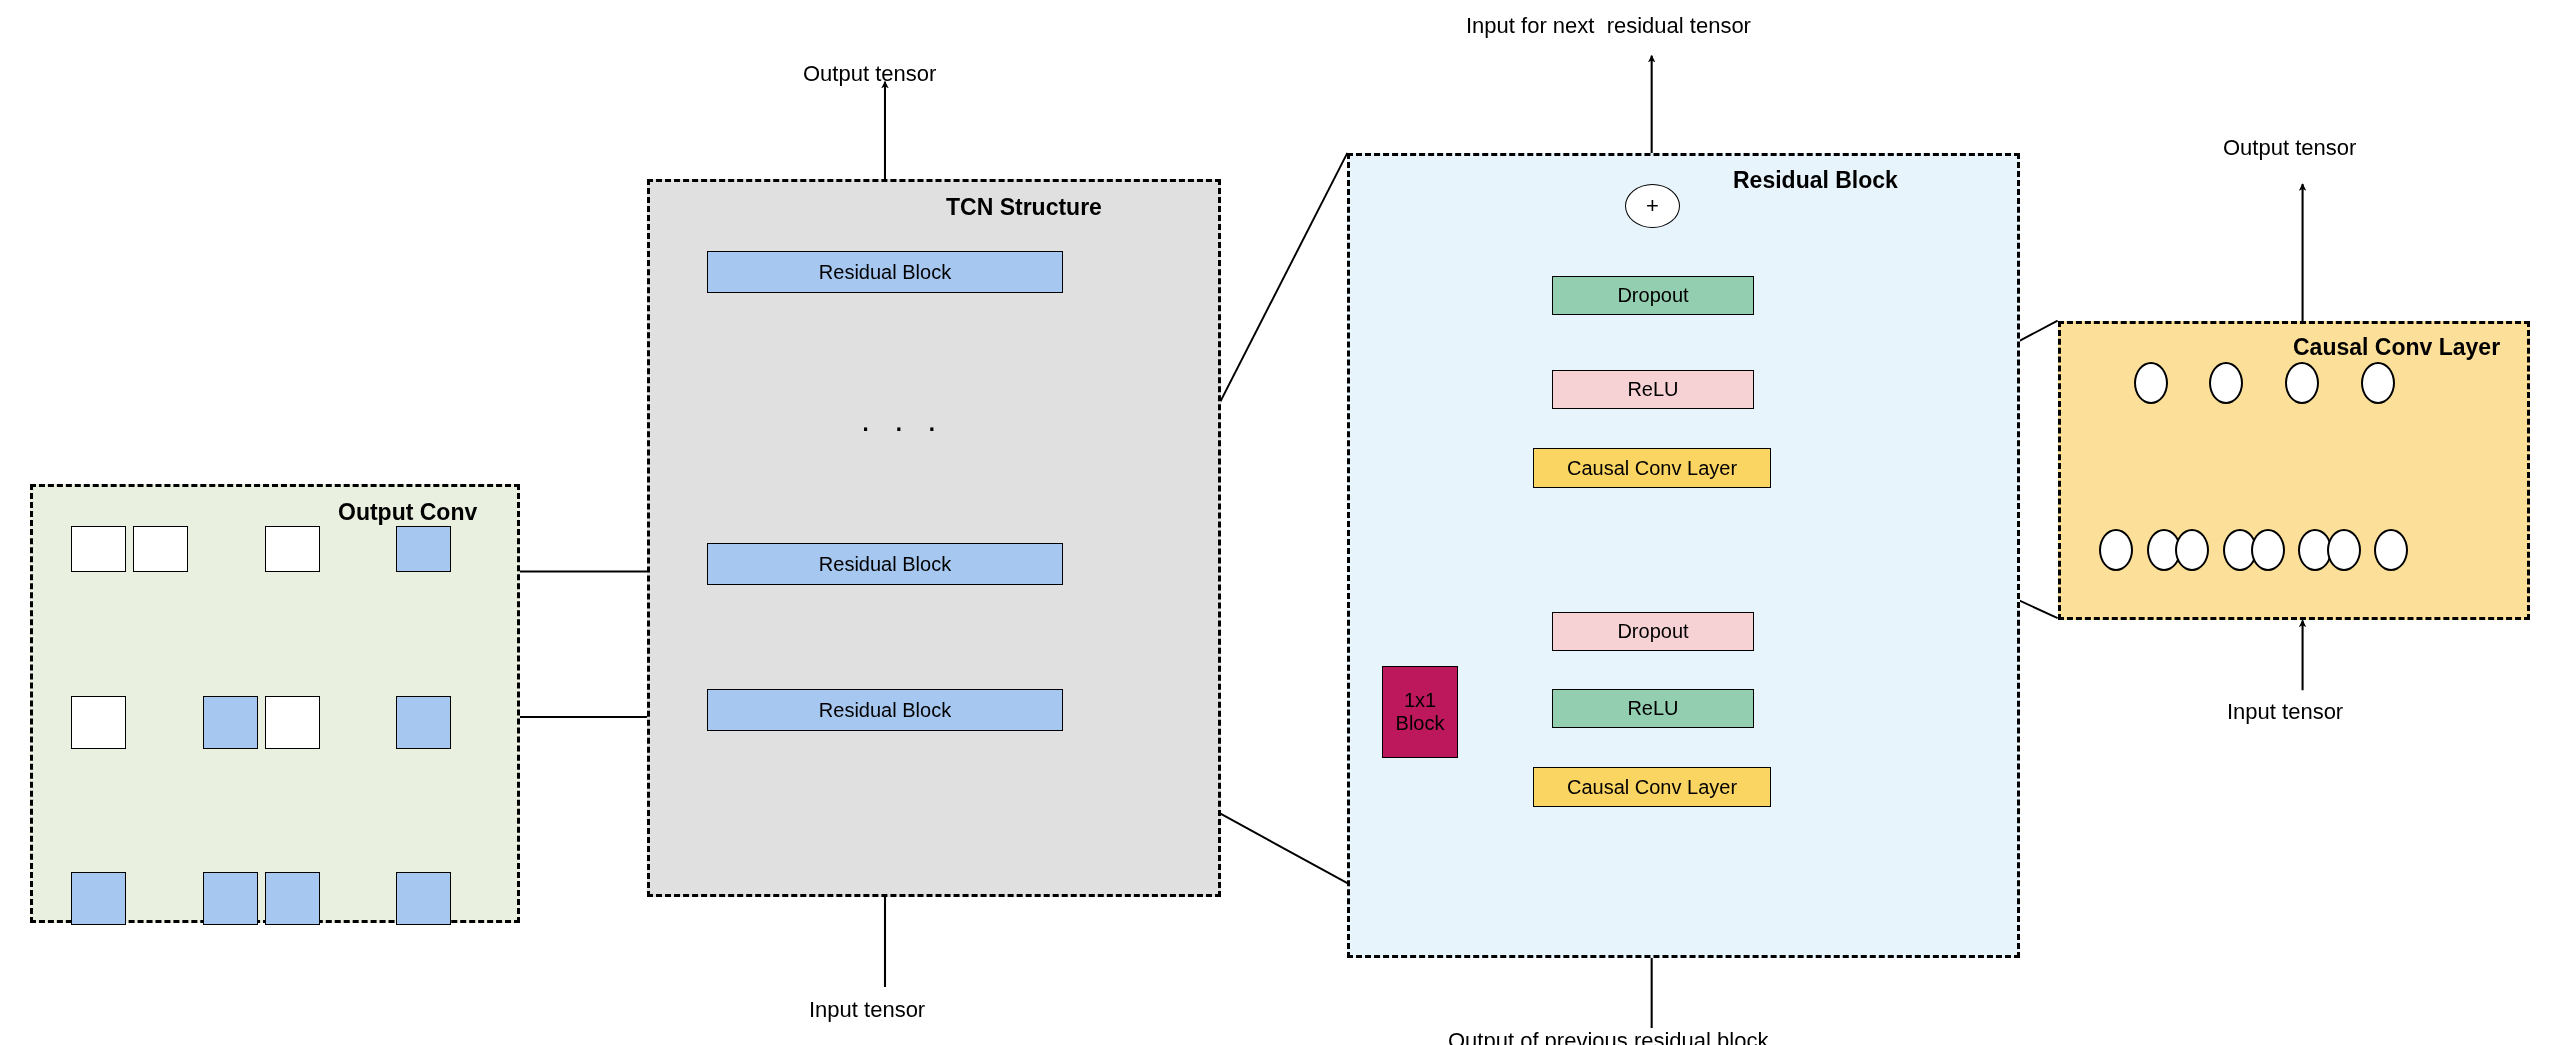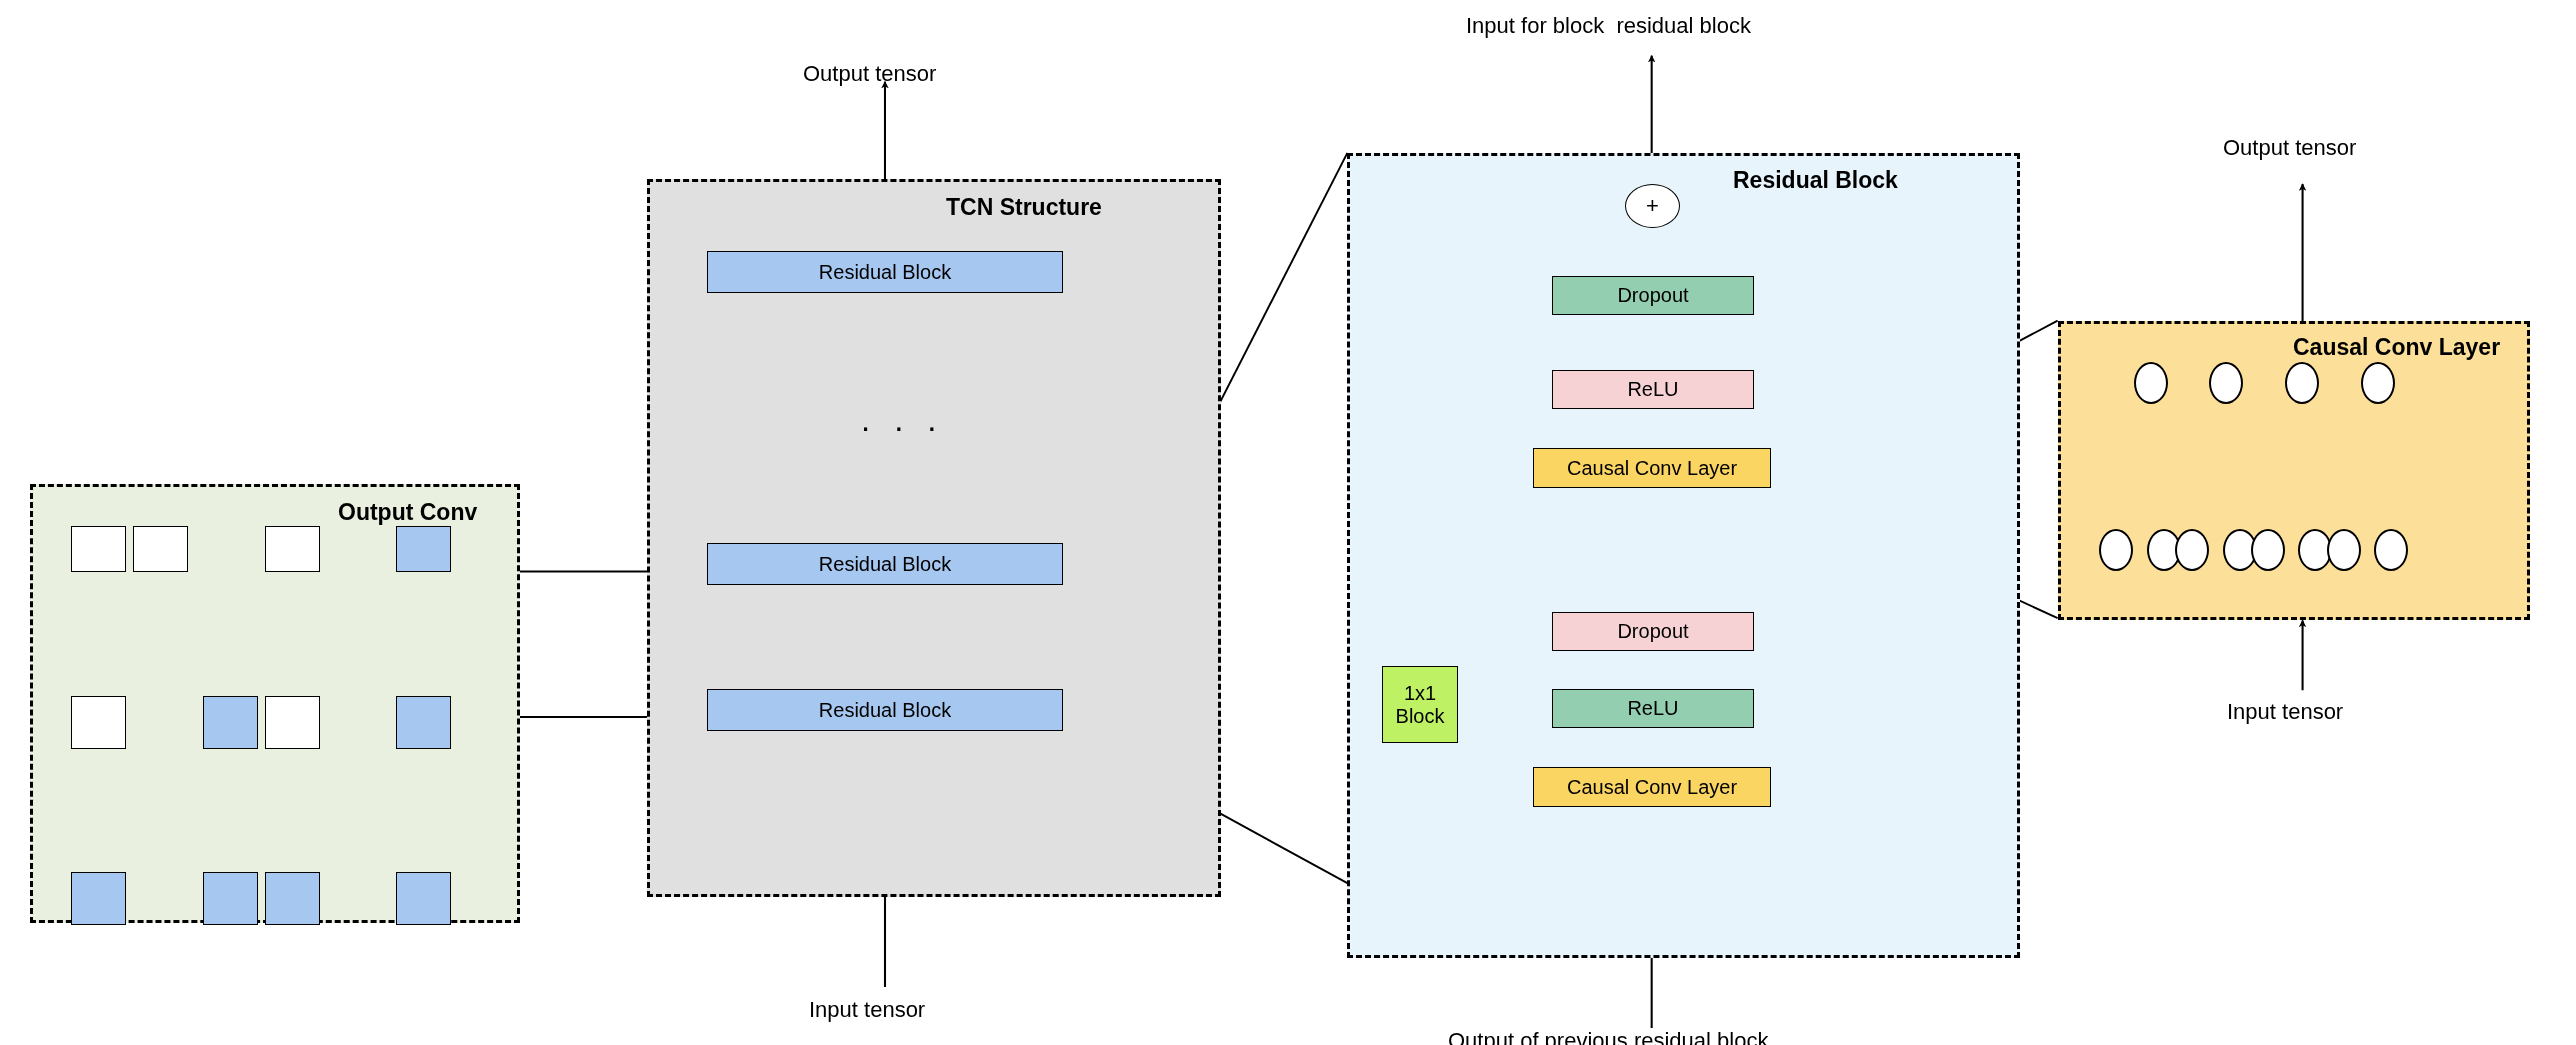--- a/index.html
+++ b/index.html
@@ -146,26 +146,26 @@
   <div class="box" style="left:707px;top:543px;width:356px;height:42px;background:#A6C7F0;">Residual Block</div>
 
   <div class="box" style="left:707px;top:689px;width:356px;height:42px;background:#A6C7F0;">Residual Block</div>
 
   <div class="freelabel" style="left:803px;top:61px;">Output tensor</div>
   <div class="freelabel" style="left:809px;top:997px;">Input tensor</div>
 
   <div class="panel" style="left:1347px;top:153px;width:673px;height:805px;background:#E8F4FC;"></div>
   <div class="panel-title" style="left:1733px;top:167px;">Residual Block</div>
 
-  <div class="freelabel" style="left:1466px;top:13.4px;">Input for block  residual block</div>
+  <div class="freelabel" style="left:1466px;top:13.4px;">Input for next  residual tensor</div>
   <div class="freelabel" style="left:1448px;top:1028px;">Output of previous residual block</div>
 
   <div class="plus" style="left:1625px;top:184px;width:53px;height:42px;">+</div>
 
-  <div class="box" style="left:1382px;top:666px;width:76px;height:77px;background:#bef264;flex-direction:column;">
+  <div class="box" style="left:1382px;top:666px;width:76px;height:92px;background:#be185d;flex-direction:column;">
     <span>1x1</span>
     <span>Block</span>
   </div>
 
   <div class="box" style="left:1533px;top:767px;width:238px;height:40px;background:#FBD561;">Causal Conv Layer</div>
   <div class="box" style="left:1552px;top:689px;width:202px;height:39px;background:#94CEB0;">ReLU</div>
   <div class="box" style="left:1552px;top:612px;width:202px;height:39px;background:#F6D2D4;">Dropout</div>
   <div class="box" style="left:1533px;top:448px;width:238px;height:40px;background:#FBD561;">Causal Conv Layer</div>
   <div class="box" style="left:1552px;top:370px;width:202px;height:39px;background:#F6D2D4;">ReLU</div>
   <div class="box" style="left:1552px;top:276px;width:202px;height:39px;background:#94CEB0;">Dropout</div>

